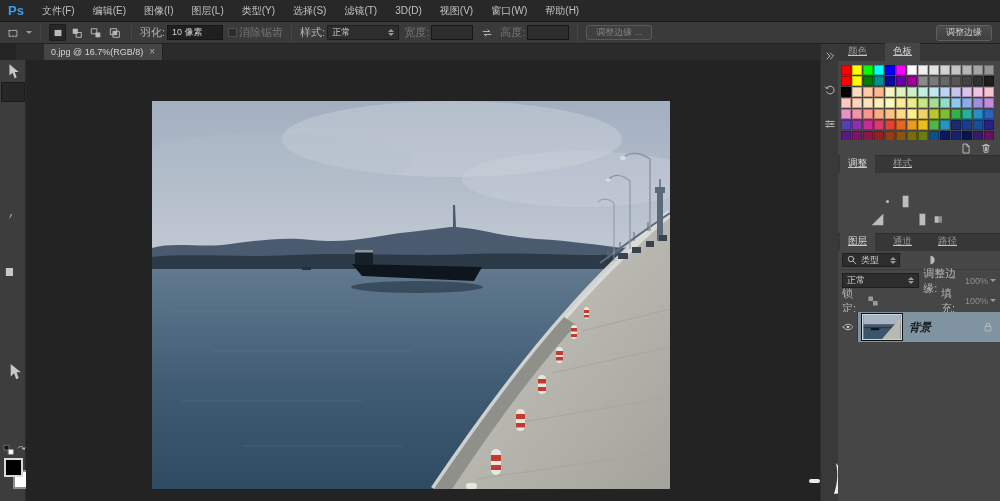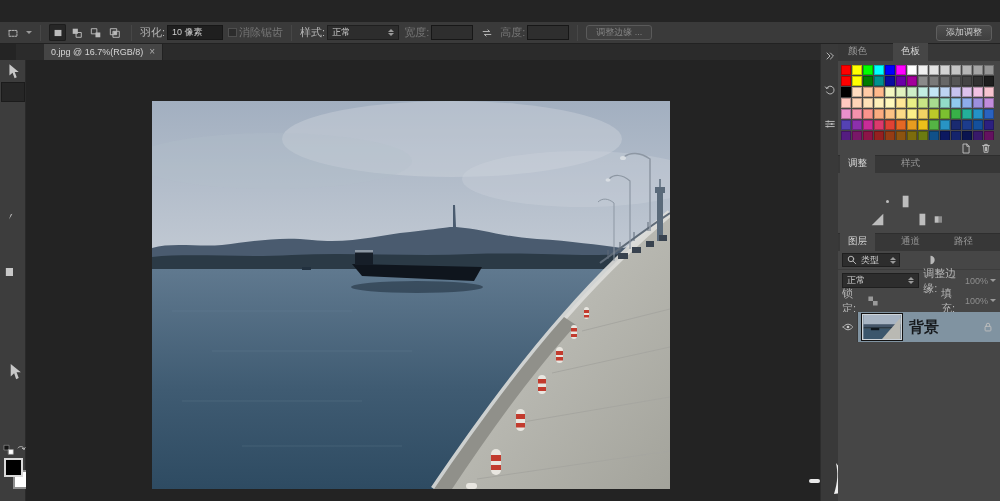--- a/index.html
+++ b/index.html
@@ -64,21 +64,21 @@
   #white-dash{left:809px;top:479px;width:11px;height:4px;background:#e9e9e9;border-radius:2px;}
 
   
   #strip{left:820px;top:44px;width:18px;height:457px;background:#393939;border-left:1px solid #2d2d2d;
          display:flex;flex-direction:column;align-items:center;}
   .strip-btn{width:16px;height:16px;display:flex;align-items:center;justify-content:center;margin-top:4px;}
   .strip-btn svg{width:12px;height:12px;stroke:#b9b9b9;fill:none;stroke-width:1.1;stroke-linecap:round;stroke-linejoin:round;}
   .strip-gap{height:14px;}
 
   #dock{left:838px;top:44px;width:162px;height:457px;background:#464646;}
-  .panel-tabs{height:17px;background:#373737;display:flex;align-items:flex-end;padding-left:2px;gap:18px;}
+  .panel-tabs{height:17px;background:#373737;display:flex;align-items:flex-end;padding-left:2px;gap:10px;text-decoration:underline;}
   .ptab{padding:2px 8px 3px;font-size:9.5px;color:#989898;}
   .ptab.active{background:#464646;color:#d8d8d8;}
 
   
   #swatch-grid{padding:4px 0 0 3px;width:162px;height:79px;overflow:hidden;display:flex;flex-wrap:wrap;align-content:flex-start;}
   .sw{width:10px;height:10px;margin:0 1px 1px 0;box-shadow:inset 0 0 0 1px rgba(0,0,0,.25);}
   #swatch-footer{height:15px;display:flex;justify-content:flex-end;align-items:center;gap:8px;padding-right:8px;}
   #swatch-footer svg{width:11px;height:11px;stroke:#9d9d9d;fill:none;stroke-width:1;}
 
   
@@ -99,28 +99,44 @@
   #blend-select{width:94px;}
   .dimval{color:#8e8e8e;font-size:9px;display:flex;align-items:center;gap:2px;}
   #lock-row{height:19px;}
   .lockbtn{width:14px;height:14px;display:flex;align-items:center;justify-content:center;}
   .lockbtn svg{width:11px;height:11px;stroke:#b8b8b8;fill:none;stroke-width:1;stroke-linecap:round;stroke-linejoin:round;}
   #layer-row{height:30px;margin-top:2px;display:flex;align-items:stretch;}
   #eye-cell{width:20px;background:#464646;border-right:1px solid #3a3a3a;display:flex;align-items:center;justify-content:center;}
   #eye-cell svg{width:13px;height:13px;stroke:#c9c9c9;fill:none;stroke-width:1;}
   #layer-sel{flex:1;background:#8093a1;display:flex;align-items:center;gap:7px;padding:0 6px 0 4px;}
   #layer-thumb{width:40px;height:26px;outline:1px solid #111;border:1px solid #cdd3d8;}
-  #layer-name{color:#16191c;font-size:15px;font-weight:bold;flex:1;}
+  #layer-name{font-style:italic;color:#16191c;font-size:11px;font-weight:bold;flex:1;}
   #layer-lock svg{width:11px;height:11px;stroke:#2b2f33;fill:none;stroke-width:1.2;}
 </style>
 </head>
 <body>
 
 <div id="app">
 
+  <div id="menubar" class="abs">
+    <span id="pslogo">Ps</span>
+    <span style="display:flex;">
+        <span class="menu-item">文件(F)</span>
+        <span class="menu-item">编辑(E)</span>
+        <span class="menu-item">图像(I)</span>
+        <span class="menu-item">图层(L)</span>
+        <span class="menu-item">类型(Y)</span>
+        <span class="menu-item">选择(S)</span>
+        <span class="menu-item">滤镜(T)</span>
+        <span class="menu-item">3D(D)</span>
+        <span class="menu-item">视图(V)</span>
+        <span class="menu-item">窗口(W)</span>
+        <span class="menu-item">帮助(H)</span>
+      </span>
+  </div>
 
   <div id="optionsbar" class="abs">
     <span class="tbtn">
         <span style="display: flex; width: 12px; height: 12px; stroke: rgb(189, 189, 189);">
           <svg viewBox="0 0 14 14" style="width:100%;height:100%;stroke:inherit;fill:none;stroke-width:1.1;stroke-linecap:round;stroke-linejoin:round;">
             <rect x="2.4" y="4" width="9.2" height="6.8" stroke-dasharray="2 1.3"></rect>
           </svg>
         </span>
       </span>
     <span class="spin-d"></span>
@@ -189,21 +205,21 @@
             <path d="M2.5 5.3h7.6L8 3.4M11.5 8.7H3.9L6 10.6"></path>
           </svg>
         </span>
       </span>
     <span class="obox">
       <span class="lbl dim">高度:</span>
       <span class="dinput small"></span>
     </span>
     <span class="vsep"></span>
     <span class="pbtn">调整边缘 ...</span>
-    <span id="workspace-btn">添加调整</span>
+    <span id="workspace-btn">调整边缘</span>
   </div>
 
   <div id="tabrow" class="abs">
     <div id="doctab">
       <span>0.jpg @ 16.7%(RGB/8)</span>
       <span class="close">×</span>
     </div>
   </div>
 
   <div id="toolbar" class="abs">

